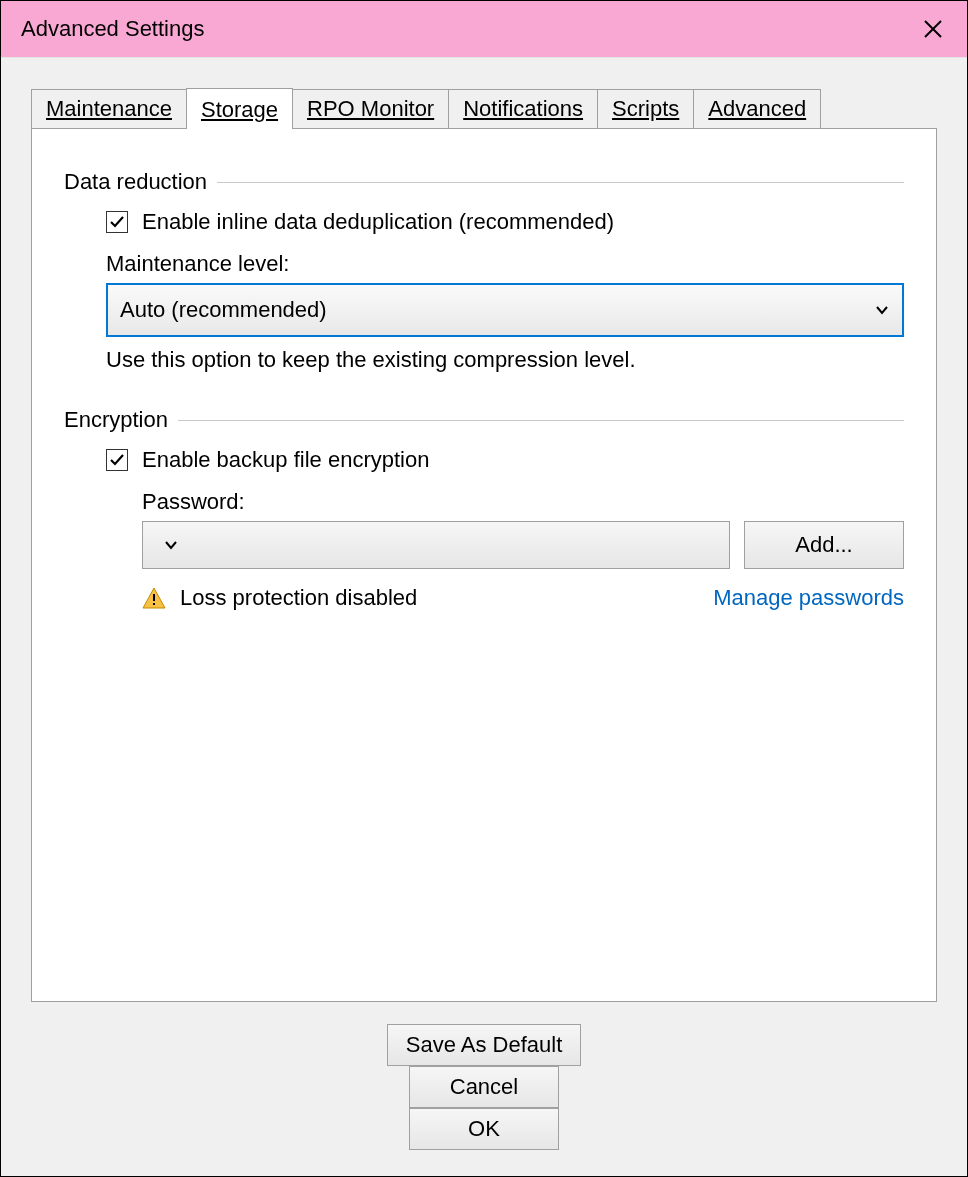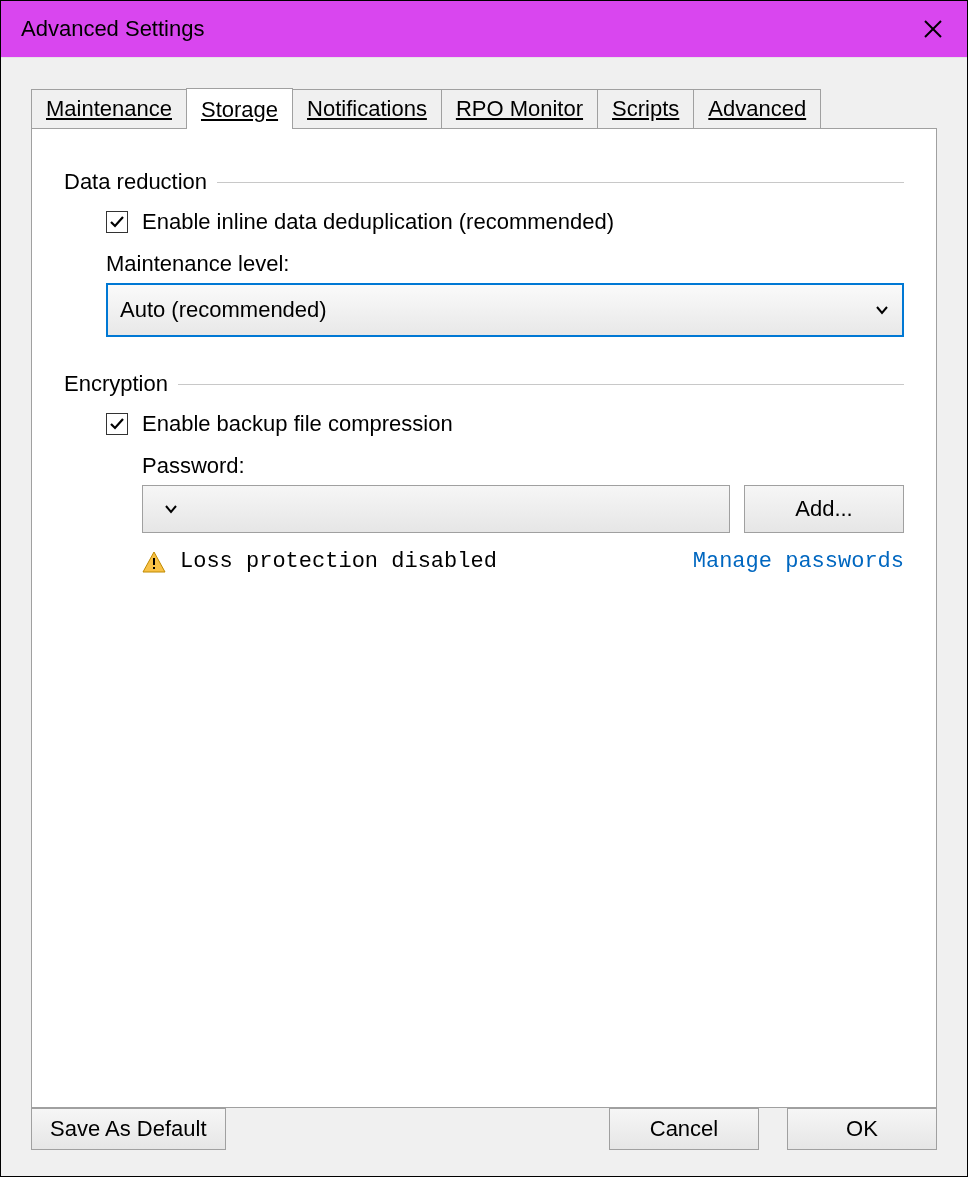--- a/index.html
+++ b/index.html
@@ -14,21 +14,21 @@
   .window {
     width: 968px; height: 1177px;
     border: 1px solid #000;
     display: flex; flex-direction: column;
     background: #fff;
   }
   .titlebar {
     display: flex; align-items: center;
     height: 56px;
     padding: 0 14px 0 20px;
-    background: #d946ef;
+    background: #f9a8d4;
   }
   .titlebar .title { flex: 1; font-size: 22px; }
   .titlebar .close {
     width: 40px; height: 40px;
     display: flex; align-items: center; justify-content: center;
     cursor: pointer;
   }
   .titlebar .close svg { stroke: #000; stroke-width: 2; }
 
   .chrome {
@@ -132,31 +132,32 @@
     background: linear-gradient(#f6f6f6, #e6e6e6);
     display: flex; align-items: center; justify-content: center;
     font-size: 22px;
     cursor: pointer;
   }
 
   .loss-row {
     display: flex; align-items: center;
     margin-top: 16px;
     gap: 14px;
-    font-family: Liberation Mono, monospace;
   }
   .warn-icon {
     width: 24px; height: 24px; flex-shrink: 0;
   }
   .loss-text { flex: 1; font-size: 22px; }
   .link { color: #0067c0; cursor: pointer; font-size: 22px; }
 
   .footer {
     display: flex; align-items: center;
-    gap: 28px;
+    padding-top: 22px;
+    gap: 0;
+    flex-direction: column;
   }
   .footer .spacer { flex: 1; }
   .btn {
     min-width: 150px; height: 42px;
     border: 1px solid #a0a0a0;
     background: linear-gradient(#f6f6f6, #e6e6e6);
     display: flex; align-items: center; justify-content: center;
     font-size: 22px;
     cursor: pointer;
     padding: 0 18px;
@@ -177,22 +178,22 @@
           <line x1="18" y1="2" x2="2" y2="18"></line>
         </svg>
     </div>
   </div>
 
   <div class="chrome">
 
     <div class="tabs">
       <div class="tab">Maintenance</div>
       <div class="tab active">Storage</div>
+      <div class="tab">RPO Monitor</div>
       <div class="tab">Notifications</div>
-      <div class="tab">RPO Monitor</div>
       <div class="tab">Scripts</div>
       <div class="tab">Advanced</div>
     </div>
 
     <div class="tabpanel">
 
       <div class="group">
         <div class="group-header">
           <span class="legend">Data reduction</span>
           <span class="rule"></span>
@@ -210,37 +211,38 @@
 
           <div class="field-label">Maintenance level:</div>
           <div class="combo">
             <span class="text">Auto (recommended)</span>
             <span class="chev">
               <svg width="16" height="16" viewBox="0 0 16 16">
                   <polyline points="3,5 8,11 13,5" fill="none" stroke="#000" stroke-width="2"></polyline>
                 </svg>
             </span>
           </div>
+          <div class="hint">Use this option to keep the existing compression level.</div>
         </div>
       </div>
 
       <div class="group">
         <div class="group-header">
           <span class="legend">Encryption</span>
           <span class="rule"></span>
         </div>
 
         <div class="indent">
           <div class="checkbox-row">
             <span class="checkbox">
               <svg width="16" height="16" viewBox="0 0 16 16">
                   <polyline points="2,8 6,12 14,3" fill="none" stroke="#000" stroke-width="2.2"></polyline>
                 </svg>
             </span>
-            <span>Enable backup file compression</span>
+            <span>Enable backup file encryption</span>
           </div>
 
           <div style="padding-left:36px;">
             <div class="field-label">Password:</div>
 
             <div class="password-row">
               <div class="combo gray">
                 <span class="chev">
                   <svg width="16" height="16" viewBox="0 0 16 16">
                       <polyline points="3,5 8,11 13,5" fill="none" stroke="#000" stroke-width="2"></polyline>

